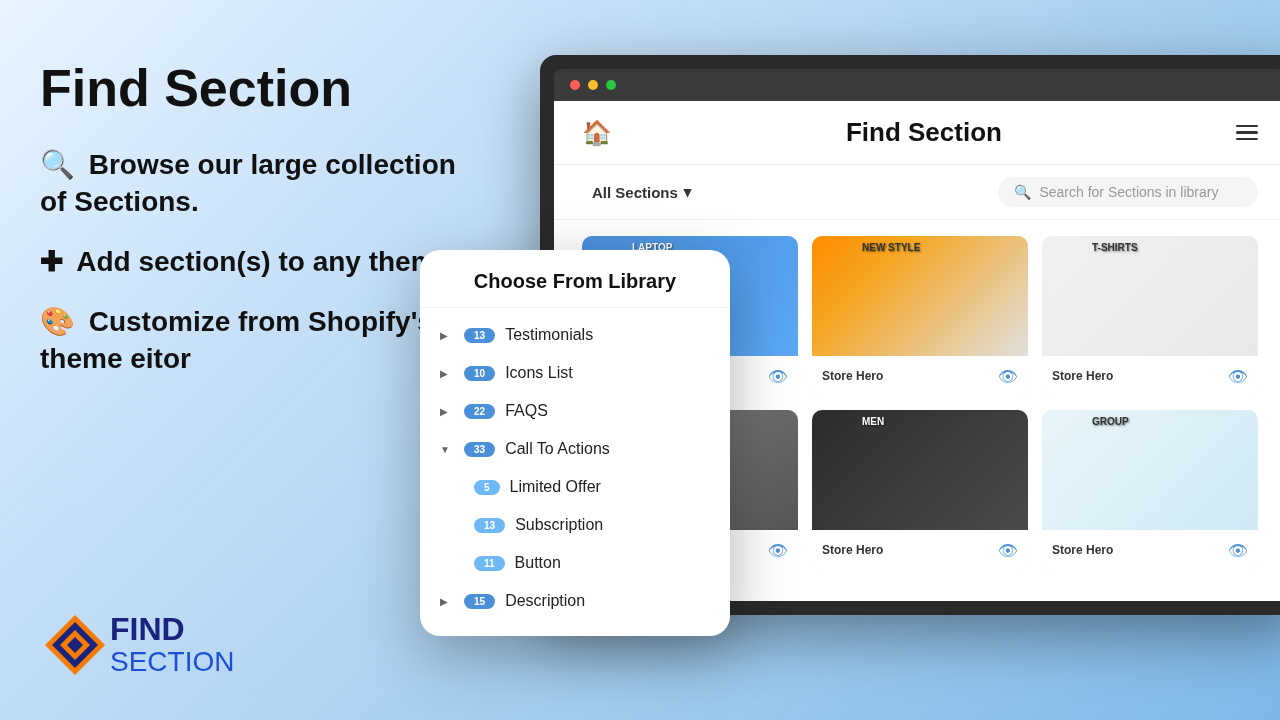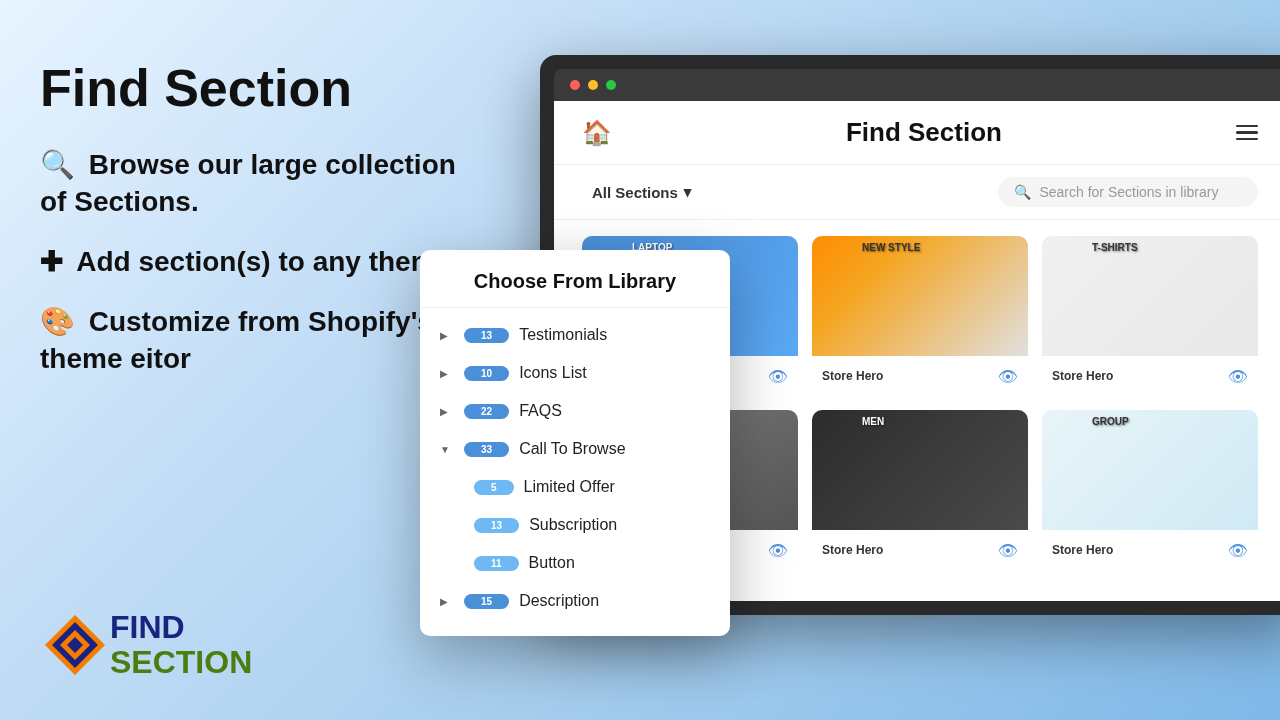--- a/index.html
+++ b/index.html
@@ -57,23 +57,23 @@
       display: flex;
       flex-direction: column;
       line-height: 1.1;
     }
     .logo-find {
       font-size: 32px;
       font-weight: 900;
       color: #1a237e;
     }
     .logo-section {
-      font-size: 32px;
-      font-weight: 700;
-      color: #4d7c0f;
+      font-size: 28px;
+      font-weight: 400;
+      color: #1d4ed8;
     }
 
     
     .laptop-container {
       position: absolute;
       right: -20px;
       top: 55px;
       width: 760px;
       height: 560px;
     }
@@ -213,21 +213,21 @@
       font-size: 16px;
     }
 
     
     .phone-container {
       position: absolute;
       left: 420px;
       top: 250px;
       width: 310px;
       background: white;
-      border-radius: 10px;
+      border-radius: 20px;
       box-shadow: 0 20px 60px rgba(0,0,0,0.3);
       overflow: hidden;
       z-index: 10;
     }
     .popup-header {
       text-align: center;
       padding: 20px 20px 14px;
       font-size: 20px;
       font-weight: 700;
       color: #111;
@@ -247,21 +247,21 @@
       font-size: 10px;
       color: #666;
       width: 14px;
     }
     .count-badge {
       background: #4a90d9;
       color: white;
       font-size: 10px;
       font-weight: 700;
       border-radius: 10px;
-      padding: 2px 17px;
+      padding: 2px 10px;
       min-width: 24px;
       text-align: center;
     }
     .item-label {
       font-size: 16px;
       color: #222;
       font-weight: 500;
       flex: 1;
     }
     .sub-item {
@@ -429,21 +429,21 @@
 
     <div class="list-item">
       <span class="arrow-icon">▶</span>
       <span class="count-badge">22</span>
       <span class="item-label">FAQS</span>
     </div>
 
     <div class="list-item">
       <span class="arrow-icon">▼</span>
       <span class="count-badge">33</span>
-      <span class="item-label">Call To Browse</span>
+      <span class="item-label">Call To Actions</span>
     </div>
 
     <div class="list-item sub-item">
       <span class="count-badge" style="background:#6db8f5;">5</span>
       <span class="item-label">Limited Offer</span>
     </div>
     <div class="list-item sub-item">
       <span class="count-badge" style="background:#6db8f5;">13</span>
       <span class="item-label">Subscription</span>
     </div>

